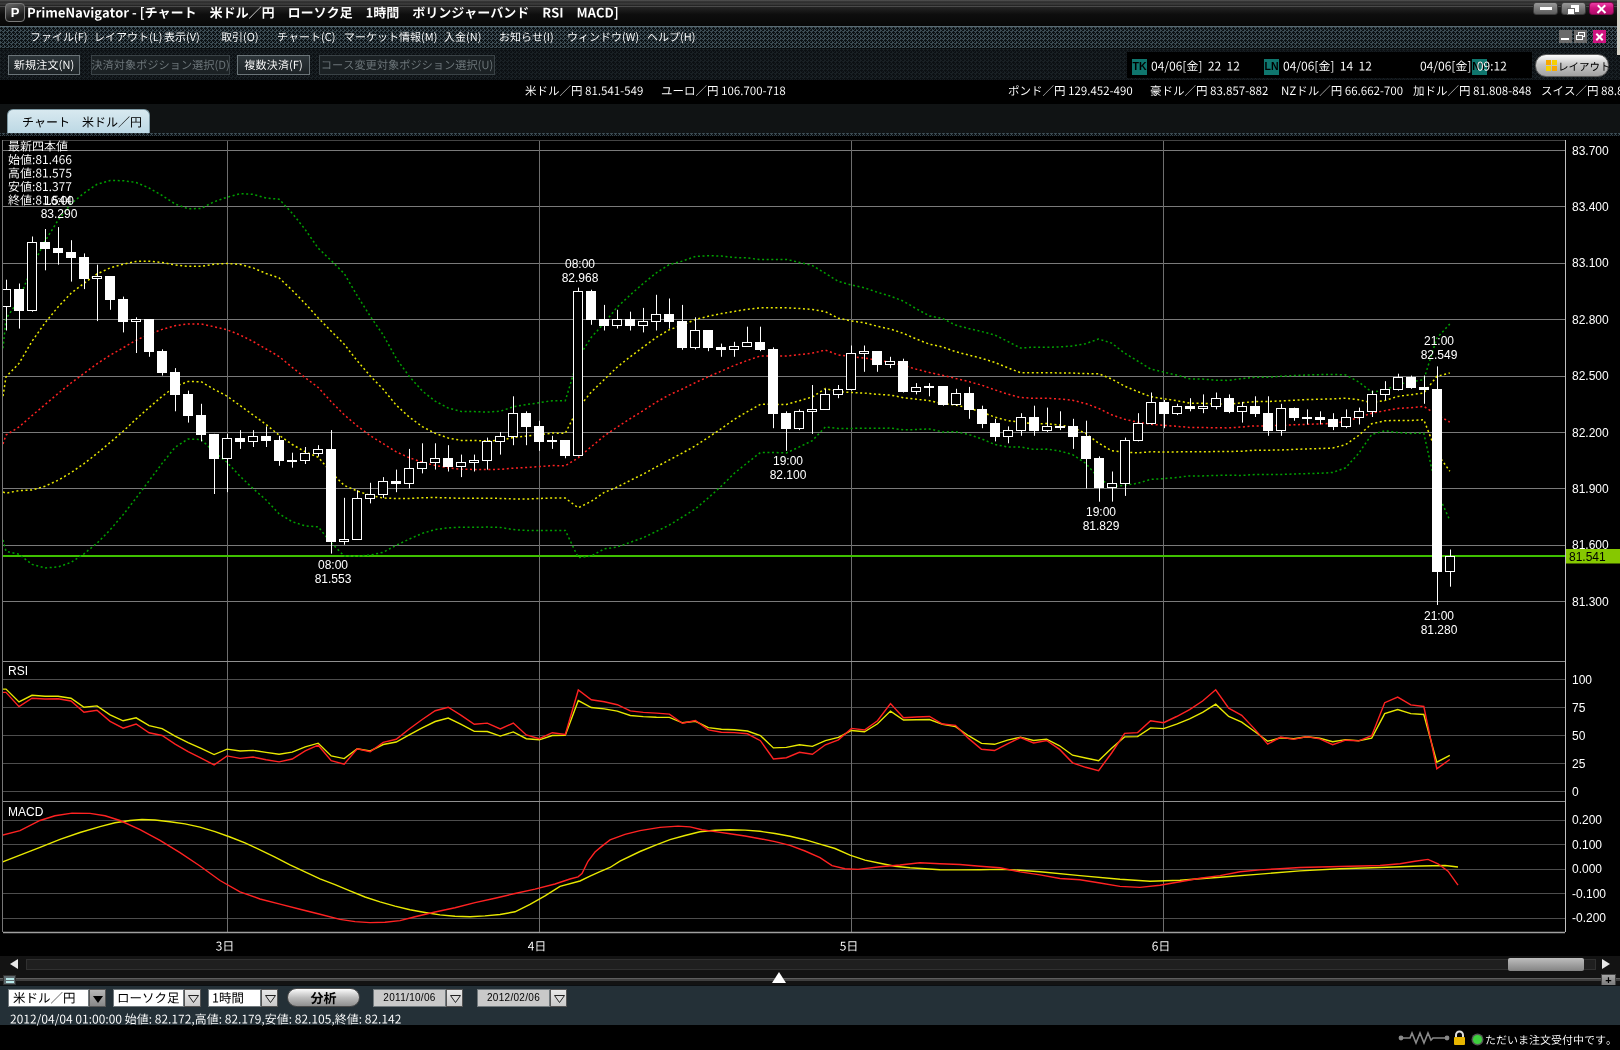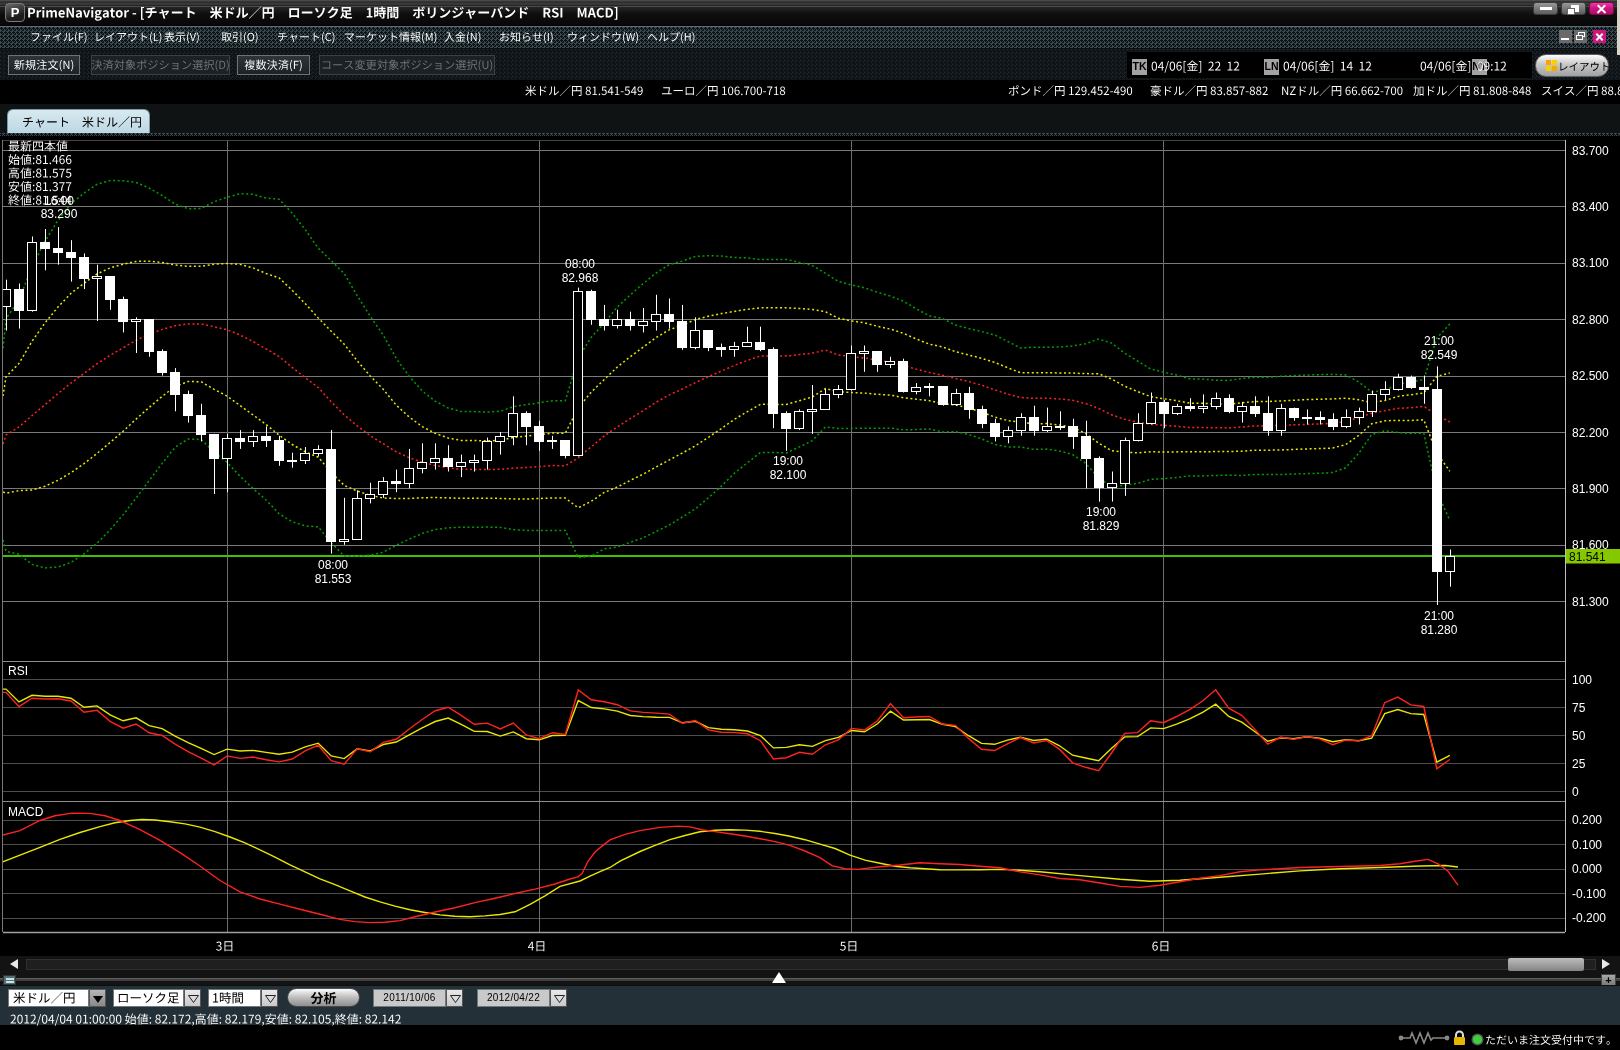--- a/index.html
+++ b/index.html
@@ -7,21 +7,21 @@
 #icon{left:5px;top:3px;width:20px;height:19px;border-radius:4px;background:linear-gradient(160deg,#6a6a6a,#1c1c1c 70%);border:1px solid #7a7a7a;color:#fff;font-weight:bold;font-size:13px;text-align:center;line-height:17px}
 .wbtn{top:2px;width:25px;height:13px;border-radius:3px}
 .wbg{background:linear-gradient(#989898,#5c5c5c);border:1px solid #3a3a3a}
 .wbm{background:linear-gradient(#ea3da4 0%,#cf1480 45%,#b00d6a 100%);border:1px solid #7a0a4a}
 .mbtn{top:30px;width:13px;height:13px}
 #menubar{left:0;top:26px;width:1620px;height:23px;background-color:#3d4d55;background-image:radial-gradient(circle at 1.5px 1.5px,#0b1013 1.15px,rgba(0,0,0,0) 1.45px),radial-gradient(circle at 3.5px 3.5px,#0b1013 1.15px,rgba(0,0,0,0) 1.45px);background-size:4px 4px;border-top:1px solid #5a6a72;border-bottom:1px solid #0a0e10}
 #toolbar{left:0;top:49px;width:1620px;height:31px;background-color:#1a2125;background-image:radial-gradient(circle at 1.5px 1.5px,#0c1013 1.15px,rgba(0,0,0,0) 1.45px),radial-gradient(circle at 3.5px 3.5px,#0c1013 1.15px,rgba(0,0,0,0) 1.45px);background-size:4px 4px}
 .tbtn{top:55px;height:20px;border:1px solid #6b7478;background:linear-gradient(#2d3539,#1c2225)}
 .tbtnd{border:1px solid #3a4246;background:#1b2124}
 #clockarea{left:1127px;top:52px;width:405px;height:26px;background:#000}
-.badge{top:59px;width:15px;height:16px;background:#a3a3a3;color:#000;font-size:10.5px;font-weight:bold;text-align:center;line-height:14px}
+.badge{top:59px;width:15px;height:16px;background:#0f766e;color:#000;font-size:10.5px;font-weight:bold;text-align:center;line-height:14px}
 #layoutbtn{left:1535px;top:54px;width:74px;height:23px;border-radius:11px;background:linear-gradient(#fdfdfd,#c6c6c6 45%,#a2a2a2);border:1px solid #5a5a5a}
 #lgrid{left:1546px;top:60px;width:11px;height:11px}
 #quoterow{left:0;top:80px;width:1620px;height:24px;background:#000}
 #tabrow{left:0;top:104px;width:1620px;height:29px;background:#101314}
 #tab{left:7px;top:109px;width:143px;height:24px;background:linear-gradient(#d8e9f0,#bcd8e4);border:1px solid #7d98a3;border-bottom:none;border-radius:6px 6px 0 0}
 #strip{left:0;top:133px;width:1620px;height:7px;background-color:#3d4d55;background-image:radial-gradient(circle at 1.5px 1.5px,#0b1013 1.15px,rgba(0,0,0,0) 1.45px),radial-gradient(circle at 3.5px 3.5px,#0b1013 1.15px,rgba(0,0,0,0) 1.45px);background-size:4px 4px}
 #edge{left:1617px;top:0;width:3px;height:55px;background:#d8d3c8}
 #sb1{left:0;top:956px;width:1620px;height:17px;background:#131313}
 #sb1t{left:26px;top:959px;width:1570px;height:11px;background:#1f1f1f;border:1px solid #303030}
 #sb1th{left:1508px;top:958px;width:76px;height:13px;background:linear-gradient(#bdbdbd,#848484);border-radius:2px}
@@ -435,21 +435,21 @@
       <polygon points="0.5,0.5 10.5,0.5 5.5,7.5" fill="#dcdcdc" stroke="#222" stroke-width="1"></polygon>
     </svg>
   </div>
 <div id="anbtn" class="abs"></div>
 <div class="abs datebox" style="left:373px;width:73px">2011/10/06</div>
 <div class="abs ddbtn ddbtn2" style="left:446px">
     <svg width="11" height="8" viewBox="0 0 11 8" class="abs" style="left:2.5px;top:5px">
       <polygon points="0.5,0.5 10.5,0.5 5.5,7.5" fill="#dcdcdc" stroke="#222" stroke-width="1"></polygon>
     </svg>
   </div>
-<div class="abs datebox" style="left:477px;width:73px">2012/04/22</div>
+<div class="abs datebox" style="left:477px;width:73px">2012/02/06</div>
 <div class="abs ddbtn ddbtn2" style="left:550px">
     <svg width="11" height="8" viewBox="0 0 11 8" class="abs" style="left:2.5px;top:5px">
       <polygon points="0.5,0.5 10.5,0.5 5.5,7.5" fill="#dcdcdc" stroke="#222" stroke-width="1"></polygon>
     </svg>
   </div>
 <div id="statusbar" class="abs"></div>
 <svg class="abs" style="left:1398px;top:1031px" width="52" height="14" viewBox="0 0 52 14">
     <circle cx="3" cy="7" r="2.4" fill="#888"></circle>
     <circle cx="49" cy="7" r="2.4" fill="#888"></circle>
     <path d="M5 7 L12 7 L14 2 L18 12 L22 2 L26 12 L30 2 L33 9 L35 7 L47 7" fill="none" stroke="#888" stroke-width="1.6"></path>

